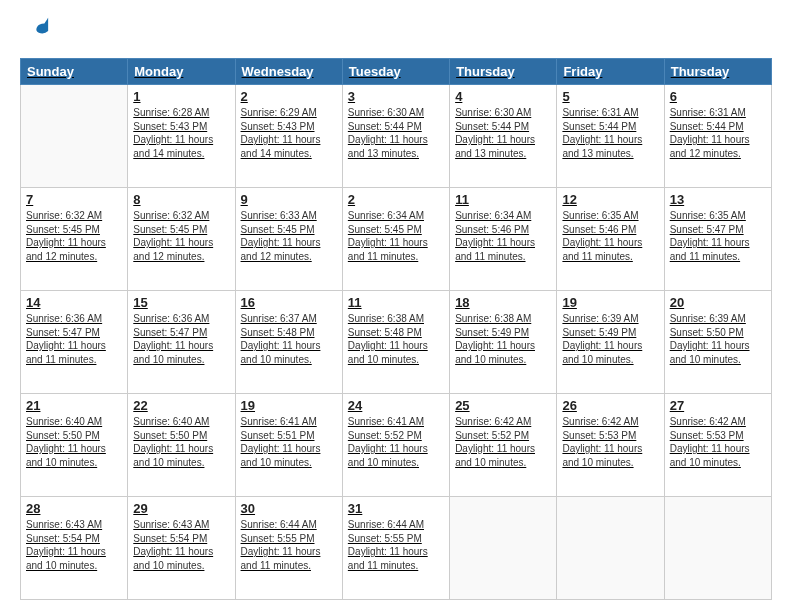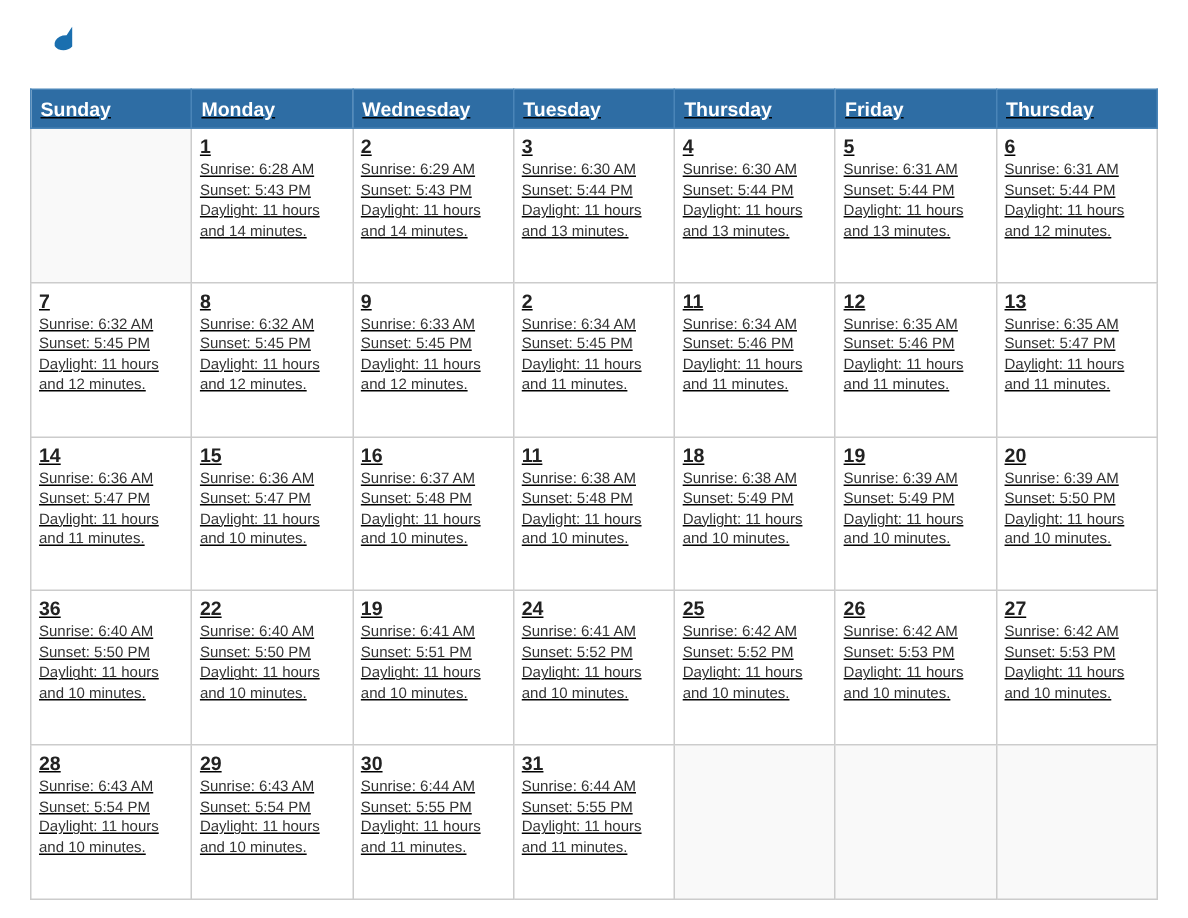--- a/index.html
+++ b/index.html
@@ -213,21 +213,21 @@
             <span class="day-num">19</span>
             <div class="day-info">Sunrise: 6:39 AM<br>Sunset: 5:49 PM<br>Daylight: 11 hours<br>and 10 minutes.</div>
           </td>
           <td>
             <span class="day-num">20</span>
             <div class="day-info">Sunrise: 6:39 AM<br>Sunset: 5:50 PM<br>Daylight: 11 hours<br>and 10 minutes.</div>
           </td>
         </tr>
         <tr>
           <td>
-            <span class="day-num">36</span>
+            <span class="day-num">21</span>
             <div class="day-info">Sunrise: 6:40 AM<br>Sunset: 5:50 PM<br>Daylight: 11 hours<br>and 10 minutes.</div>
           </td>
           <td>
             <span class="day-num">22</span>
             <div class="day-info">Sunrise: 6:40 AM<br>Sunset: 5:50 PM<br>Daylight: 11 hours<br>and 10 minutes.</div>
           </td>
           <td>
             <span class="day-num">19</span>
             <div class="day-info">Sunrise: 6:41 AM<br>Sunset: 5:51 PM<br>Daylight: 11 hours<br>and 10 minutes.</div>
           </td>

